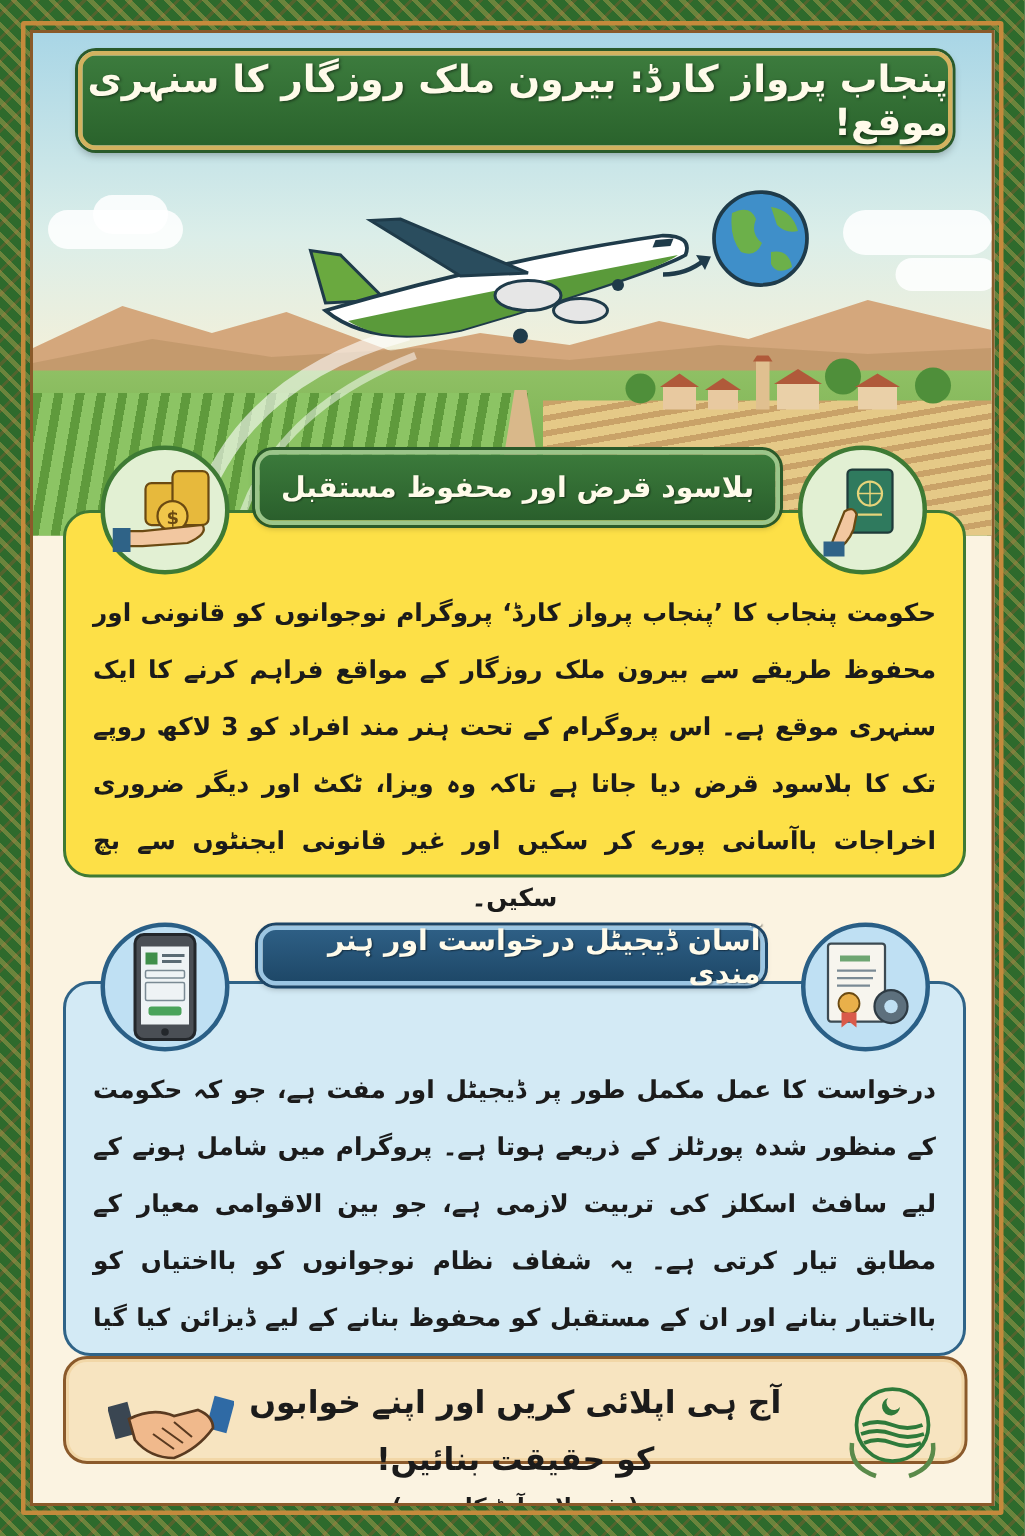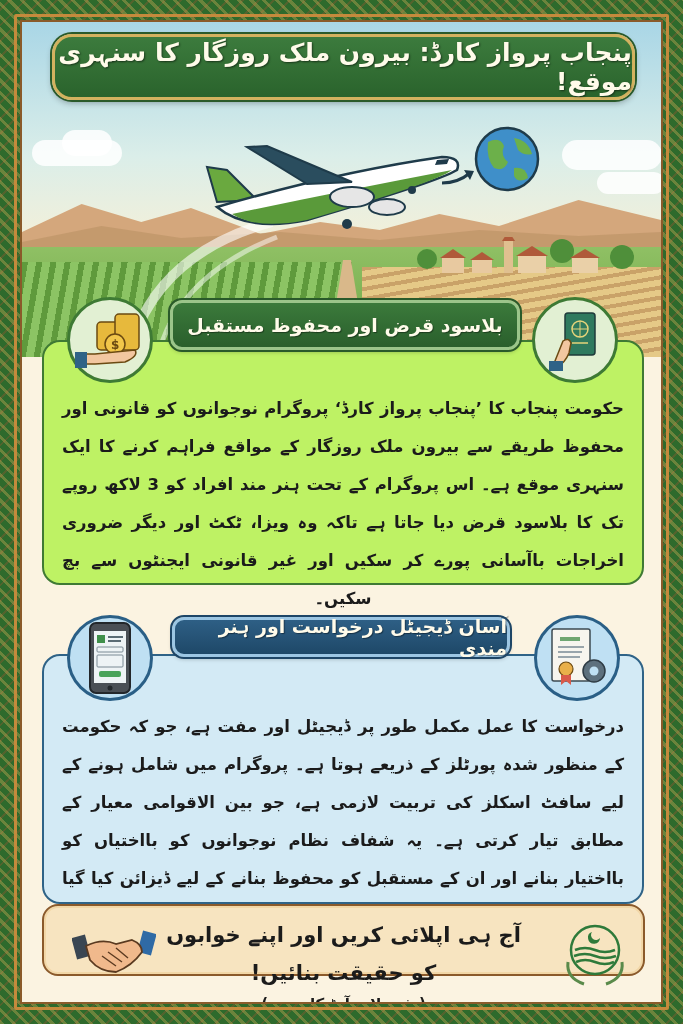--- a/index.html
+++ b/index.html
@@ -46,41 +46,41 @@
   }
   .field-right {
     position: absolute; left: 340px; top: 245px; width: 303px; height: 90px;
     background: repeating-linear-gradient(170deg, #c9a268 0 4px, #e5c987 4px 10px);
   }
   .village { position: absolute; left: 390px; top: 215px; width: 230px; height: 40px; }
 
   .title-box {
     position: absolute; left: 30px; top: 12px; width: 583px; height: 66px;
     background: linear-gradient(#3c7b3d, #2a632c);
-    border: 3px solid #d3b25f; border-radius: 20px;
+    border: 3px solid #d3b25f; border-radius: 12px;
     box-shadow: 0 0 0 2px #2a5a2a, 0 3px 6px rgba(0,0,0,0.3);
     display: flex; align-items: center; justify-content: center;
   }
   .title-text {
     direction: rtl; color: #fffbea; font-family: "DejaVu Sans", sans-serif;
     font-size: 25px; font-weight: bold; letter-spacing: 0.5px;
     text-shadow: 1px 1px 2px rgba(0,0,0,0.5);
   }
 
   .plane { position: absolute; left: 165px; top: 110px; width: 280px; height: 100px; }
   .globe { position: absolute; left: 452px; top: 104px; width: 66px; height: 66px; }
   .trail { position: absolute; left: 100px; top: 190px; width: 160px; height: 130px; }
 
   
   .card {
     position: absolute; border-radius: 18px;
   }
   .card-green {
     left: 20px; top: 318px; width: 602px; height: 245px;
-    background: #bef264; border: 2.5px solid #3f7a34;
+    background: #fde047; border: 2.5px solid #3f7a34;
   }
   .card-blue {
     left: 20px; top: 632px; width: 602px; height: 250px;
     background: #d3eaf5; border: 2.5px solid #2f6387;
   }
   .card-body {
     position: absolute; left: 18px; right: 18px;
     direction: rtl; text-align: justify; text-align-last: center;
     color: #1b1b1b; font-size: 16.5px; line-height: 38px; font-weight: bold;
   }

